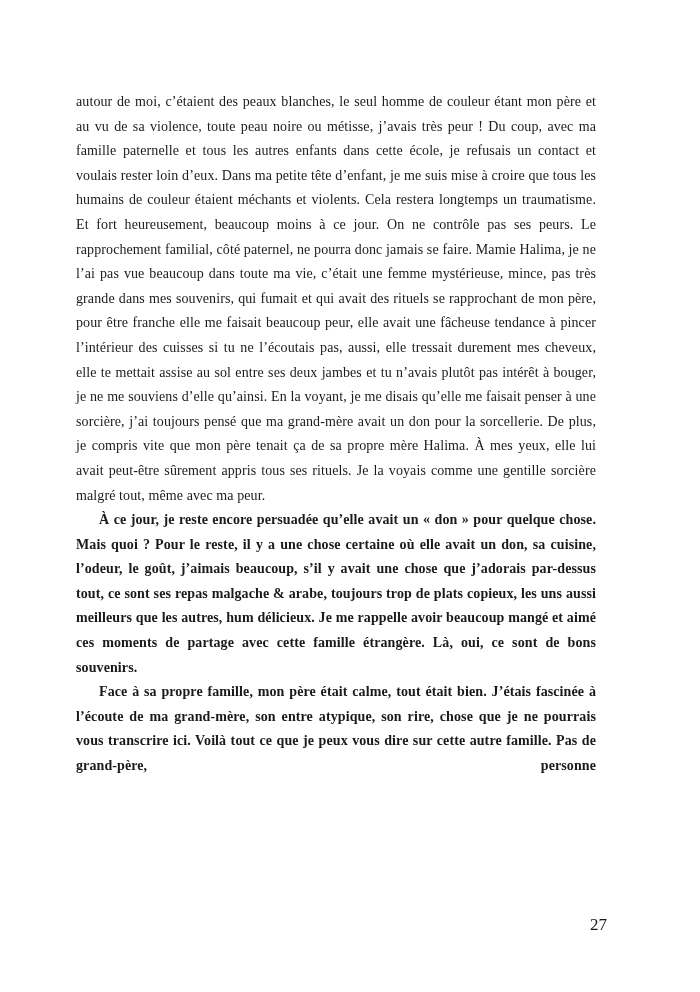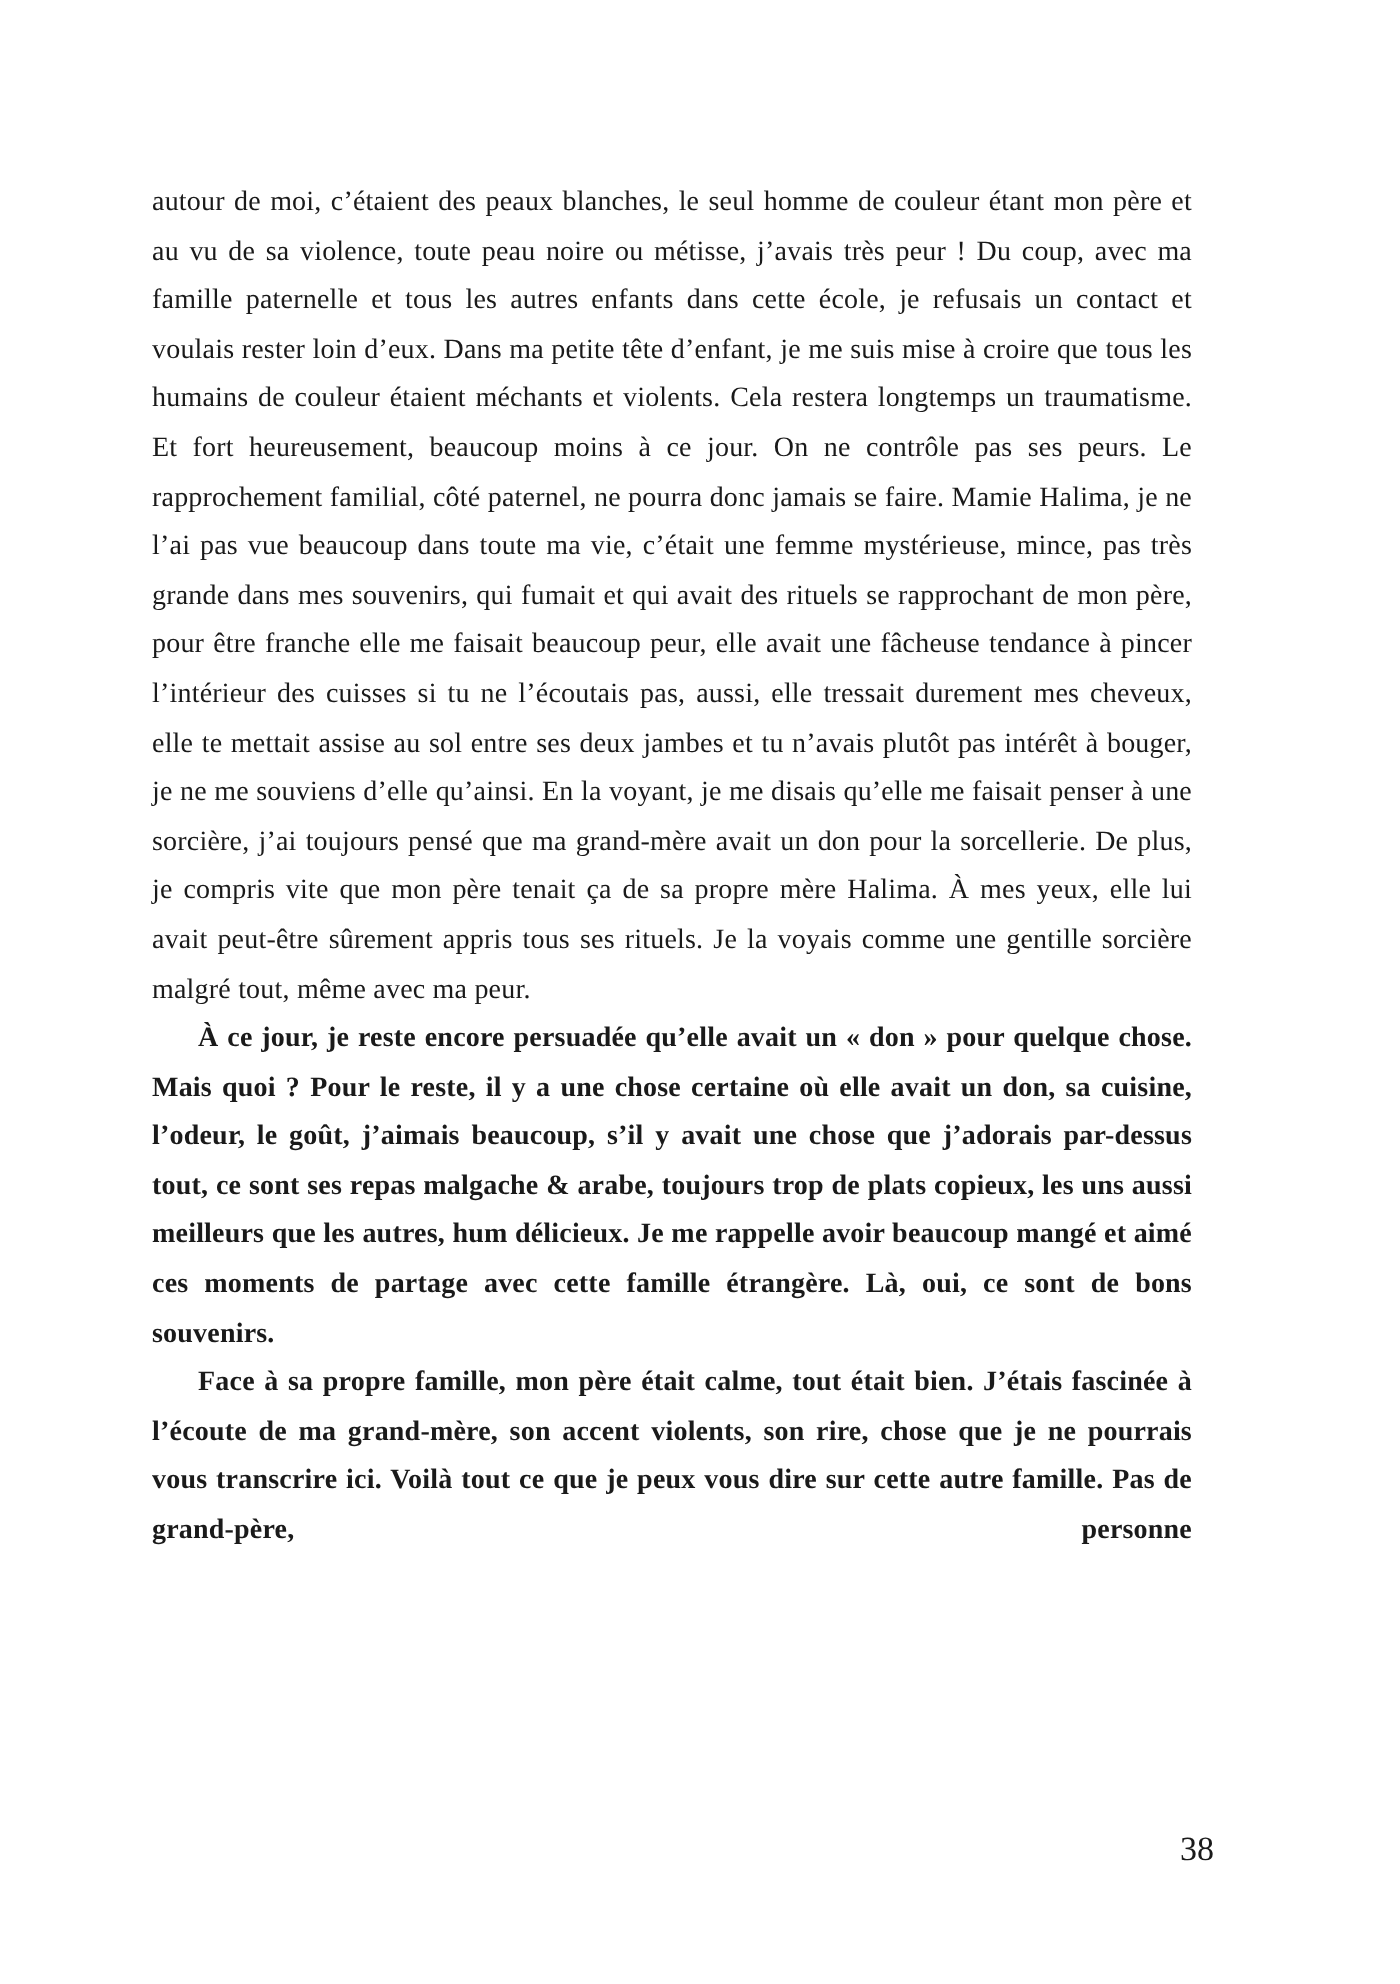--- a/index.html
+++ b/index.html
@@ -47,16 +47,16 @@
     line-height: 20px;
   }
 </style>
 </head>
 <body>
 
 <div class="book-page">
   <div class="text-block">
     <p>autour de moi, c’étaient des peaux blanches, le seul homme de couleur étant mon père et au vu de sa violence, toute peau noire ou métisse, j’avais très peur ! Du coup, avec ma famille paternelle et tous les autres enfants dans cette école, je refusais un contact et voulais rester loin d’eux. Dans ma petite tête d’enfant, je me suis mise à croire que tous les humains de couleur étaient méchants et violents. Cela restera longtemps un traumatisme. Et fort heureusement, beaucoup moins à ce jour. On ne contrôle pas ses peurs. Le rapprochement familial, côté paternel, ne pourra donc jamais se faire. Mamie Halima, je ne l’ai pas vue beaucoup dans toute ma vie, c’était une femme mystérieuse, mince, pas très grande dans mes souvenirs, qui fumait et qui avait des rituels se rapprochant de mon père, pour être franche elle me faisait beaucoup peur, elle avait une fâcheuse tendance à pincer l’intérieur des cuisses si tu ne l’écoutais pas, aussi, elle tressait durement mes cheveux, elle te mettait assise au sol entre ses deux jambes et tu n’avais plutôt pas intérêt à bouger, je ne me souviens d’elle qu’ainsi. En la voyant, je me disais qu’elle me faisait penser à une sorcière, j’ai toujours pensé que ma grand-mère avait un don pour la sorcellerie. De plus, je compris vite que mon père tenait ça de sa propre mère Halima. À mes yeux, elle lui avait peut-être sûrement appris tous ses rituels. Je la voyais comme une gentille sorcière malgré tout, même avec ma peur.</p>
     <p class="indented">À ce jour, je reste encore persuadée qu’elle avait un « don » pour quelque chose. Mais quoi ? Pour le reste, il y a une chose certaine où elle avait un don, sa cuisine, l’odeur, le goût, j’aimais beaucoup, s’il y avait une chose que j’adorais par-dessus tout, ce sont ses repas malgache &amp; arabe, toujours trop de plats copieux, les uns aussi meilleurs que les autres, hum délicieux. Je me rappelle avoir beaucoup mangé et aimé ces moments de partage avec cette famille étrangère. Là, oui, ce sont de bons souvenirs.</p>
-    <p class="indented justify-last">Face à sa propre famille, mon père était calme, tout était bien. J’étais fascinée à l’écoute de ma grand-mère, son accent violents, son rire, chose que je ne pourrais vous transcrire ici. Voilà tout ce que je peux vous dire sur cette autre famille. Pas de grand-père, personne</p>
+    <p class="indented justify-last">Face à sa propre famille, mon père était calme, tout était bien. J’étais fascinée à l’écoute de ma grand-mère, son entre atypique, son rire, chose que je ne pourrais vous transcrire ici. Voilà tout ce que je peux vous dire sur cette autre famille. Pas de grand-père, personne</p>
   </div>
-  <div class="page-number">38</div>
+  <div class="page-number">27</div>
 </div>
 
 </body></html>

